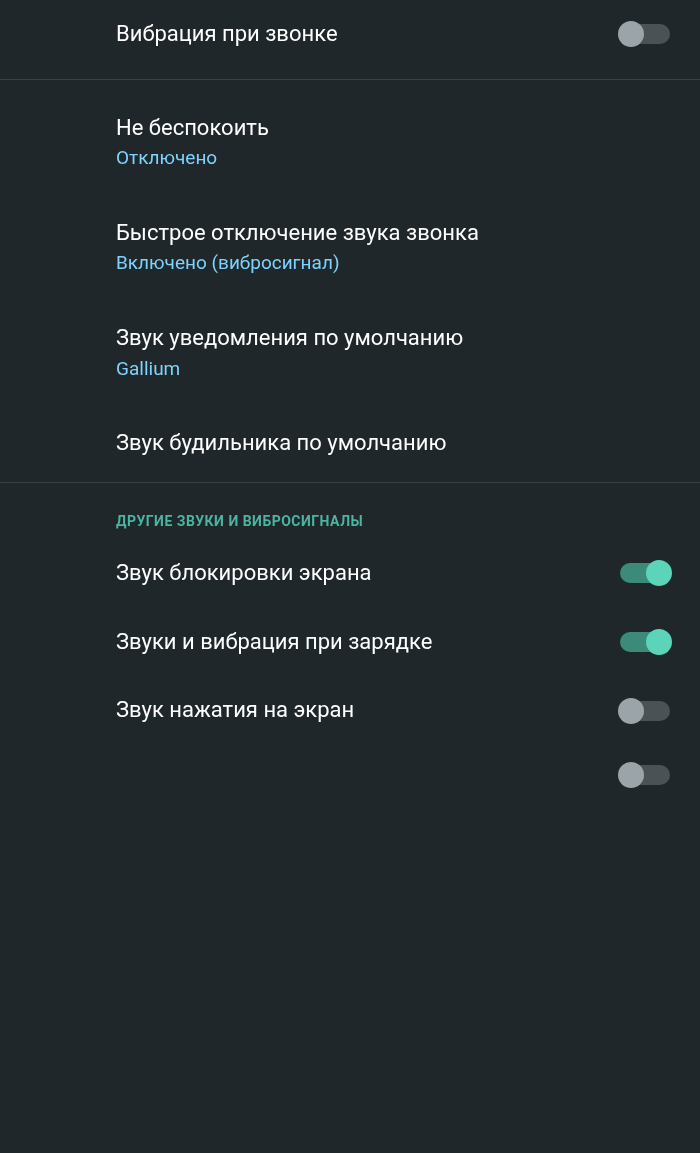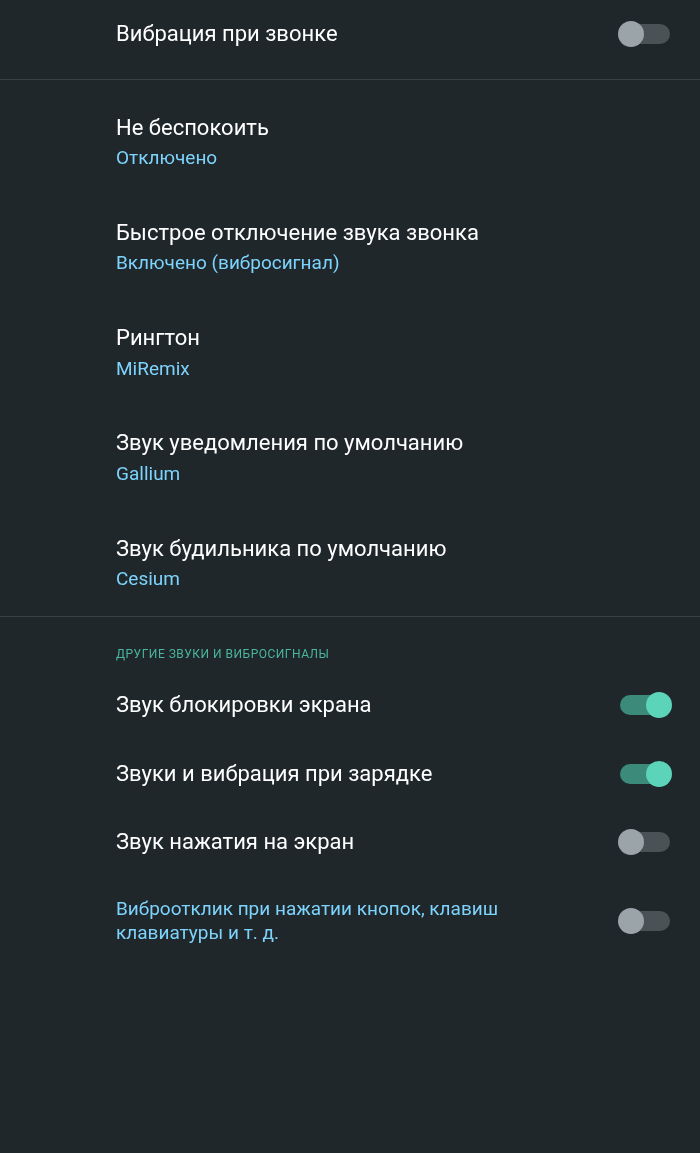--- a/index.html
+++ b/index.html
@@ -47,23 +47,23 @@
       font-weight: 400;
       line-height: 1.3;
     }
     .divider {
       height: 1px;
       background-color: #3a4145;
       width: 100%;
     }
     .section-header {
       padding: 30px 30px 10px 116px;
-      font-size: 12px;
+      font-size: 14px;
       color: #4ab5a0;
-      font-weight: 400;
+      font-weight: 700;
       letter-spacing: 0.5px;
     }
     .toggle {
       position: relative;
       width: 50px;
       height: 20px;
       border-radius: 10px;
       flex-shrink: 0;
       margin-left: 20px;
     }
@@ -120,38 +120,31 @@
       </div>
     </div>
 
     <div class="setting-row">
       <div class="setting-content">
         <div class="setting-title">Быстрое отключение звука звонка</div>
         <div class="setting-subtitle">Включено (вибросигнал)</div>
       </div>
     </div>
 
-    <div class="setting-row">
-      <div class="setting-content">
-        <div class="setting-title">Рингтон</div>
-        <div class="setting-subtitle">MiRemix</div>
-      </div>
-    </div>
 
     <div class="setting-row">
       <div class="setting-content">
         <div class="setting-title">Звук уведомления по умолчанию</div>
         <div class="setting-subtitle">Gallium</div>
       </div>
     </div>
 
     <div class="setting-row">
       <div class="setting-content">
         <div class="setting-title">Звук будильника по умолчанию</div>
-        <div class="setting-subtitle">Cesium</div>
       </div>
     </div>
   </div>
 
   <div class="divider"></div>
 
   <div class="section-header">ДРУГИЕ ЗВУКИ И ВИБРОСИГНАЛЫ</div>
 
 
   <div class="setting-row tight">
@@ -176,20 +169,19 @@
     <div class="setting-content">
       <div class="setting-title">Звук нажатия на экран</div>
     </div>
     <div class="toggle off">
       <div class="toggle-thumb"></div>
     </div>
   </div>
 
   <div class="setting-row tight">
     <div class="setting-content">
-      <div class="setting-subtitle">Виброотклик при нажатии кнопок, клавиш клавиатуры и т. д.</div>
     </div>
     <div class="toggle off">
       <div class="toggle-thumb"></div>
     </div>
   </div>
 
 </div>
 
 </body></html>

